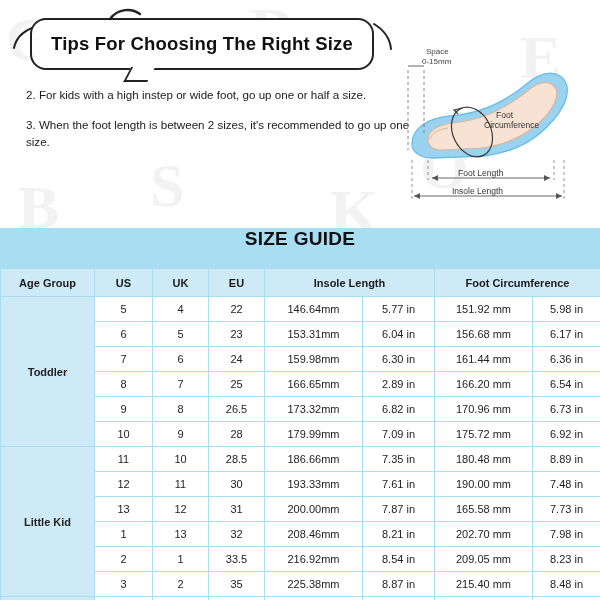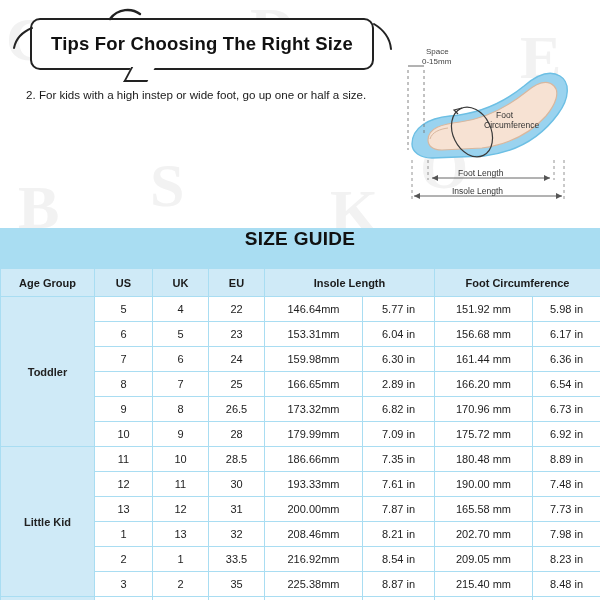--- a/index.html
+++ b/index.html
@@ -36,21 +36,21 @@
   }
   .bg-letters span { position: absolute; }
 
   .bubble {
     position: absolute;
     left: 30px;
     top: 18px;
     width: 340px;
     height: 48px;
     border: 2px solid #222;
-    border-radius: 10px;
+    border-radius: 16px;
     background: #fff;
     display: flex;
     align-items: center;
     justify-content: center;
     z-index: 3;
   }
   .bubble-title {
     font-size: 18.5px;
     font-weight: 700;
     color: #111;
@@ -180,20 +180,23 @@
   <svg class="swoosh" style="left:108px; top:6px;" width="34" height="16" viewBox="0 0 34 16">
     <path d="M2 13 C10 2, 24 2, 32 8" stroke="#222" stroke-width="2.4" fill="none" stroke-linecap="round"></path>
   </svg>
   <svg class="swoosh" style="left:372px; top:22px;" width="22" height="30" viewBox="0 0 22 30">
     <path d="M2 2 C12 8, 18 16, 19 27" stroke="#222" stroke-width="2" fill="none" stroke-linecap="round"></path>
   </svg>
 
   <div class="tips">
     <div class="tip">
       <span>2. For kids with a high instep or wide foot, go up one or half a size.</span>
+    </div>
+    <div class="tip">
+      <span>3. When the foot length is between 2 sizes, it's recommended to go up one size.</span>
     </div>
   </div>
 
   <svg class="diagram" viewBox="0 0 196 178">
 
     <path d="M14 104 C14 88, 30 78, 52 76 C78 74, 104 64, 126 46 C140 34, 152 30, 162 36 C172 42, 172 58, 160 74 C144 96, 120 112, 86 116 L34 118 C22 118, 14 112, 14 104 Z" fill="#9ad3ef" stroke="#6cbfe4" stroke-width="1.4"></path>
 
     <path d="M30 100 C30 88, 44 84, 62 82 C86 79, 108 68, 128 52 C140 42, 150 40, 156 46 C162 52, 158 64, 148 76 C132 94, 112 104, 84 108 L44 110 C35 110, 30 106, 30 100 Z" fill="#f7e2d3" stroke="#d9b79e" stroke-width="1.2"></path>
 
     <path d="M32 99 C34 92, 42 89, 50 88" stroke="#d9b79e" stroke-width="1" fill="none"></path>

